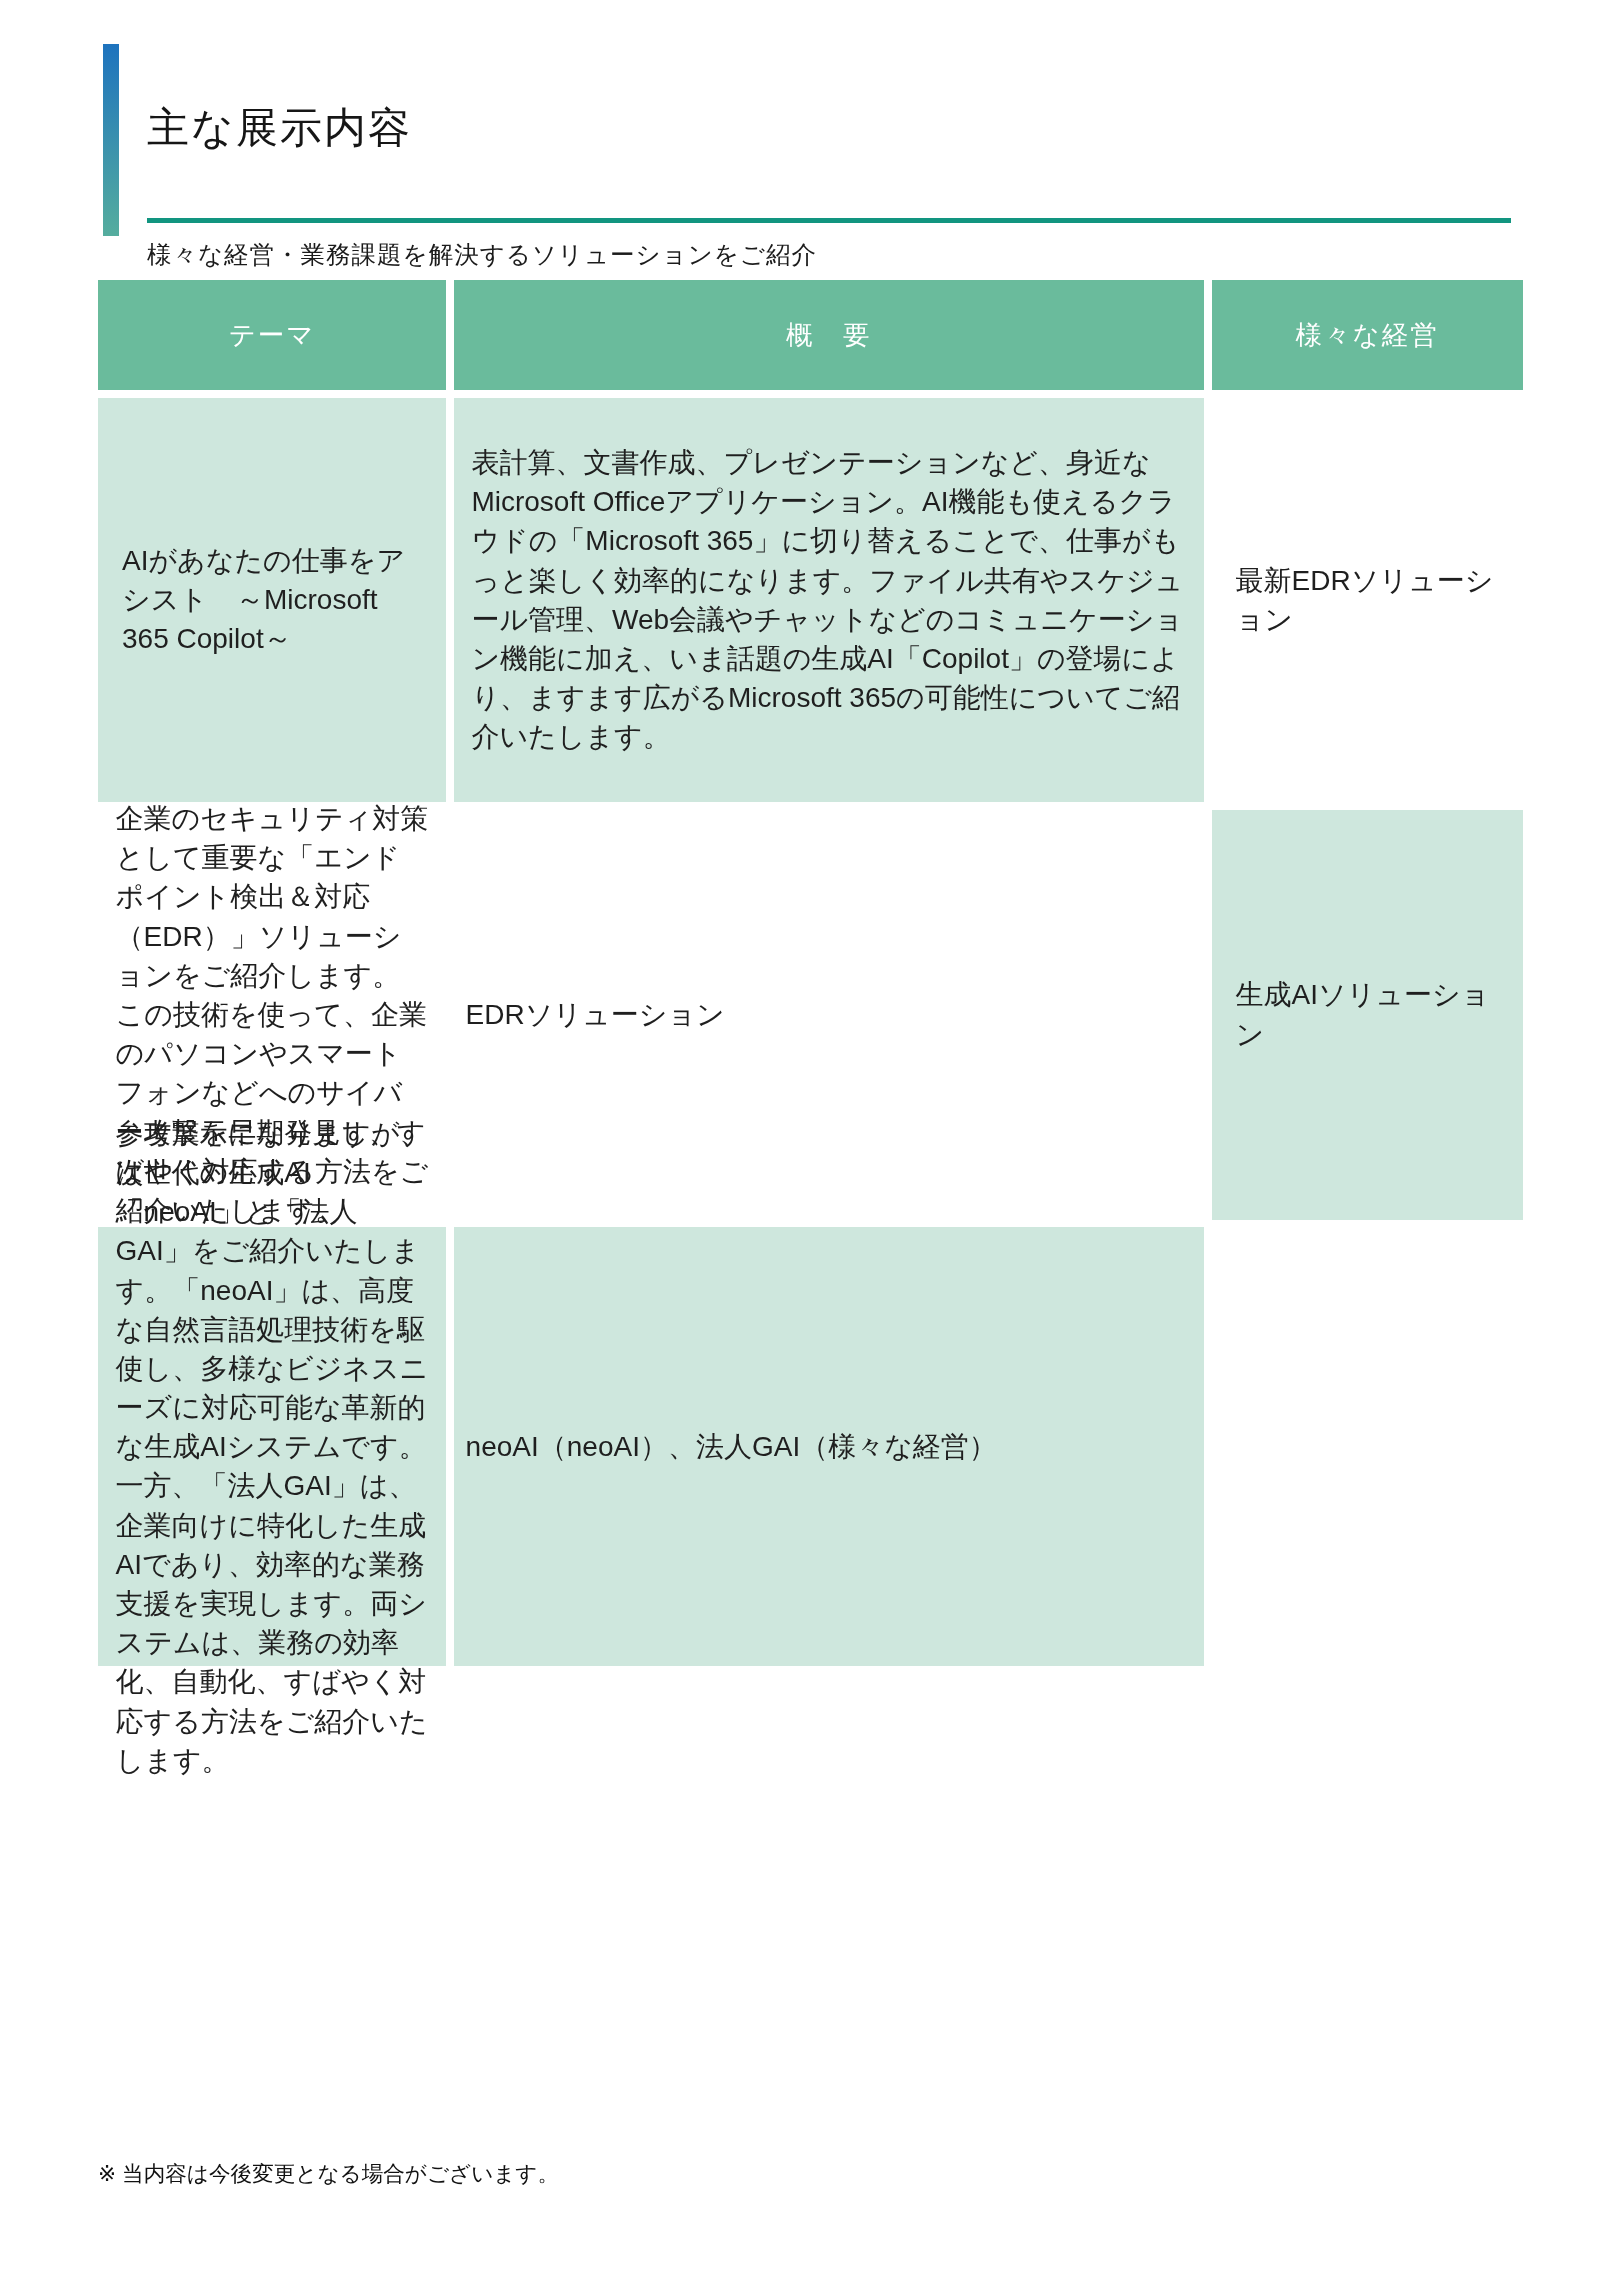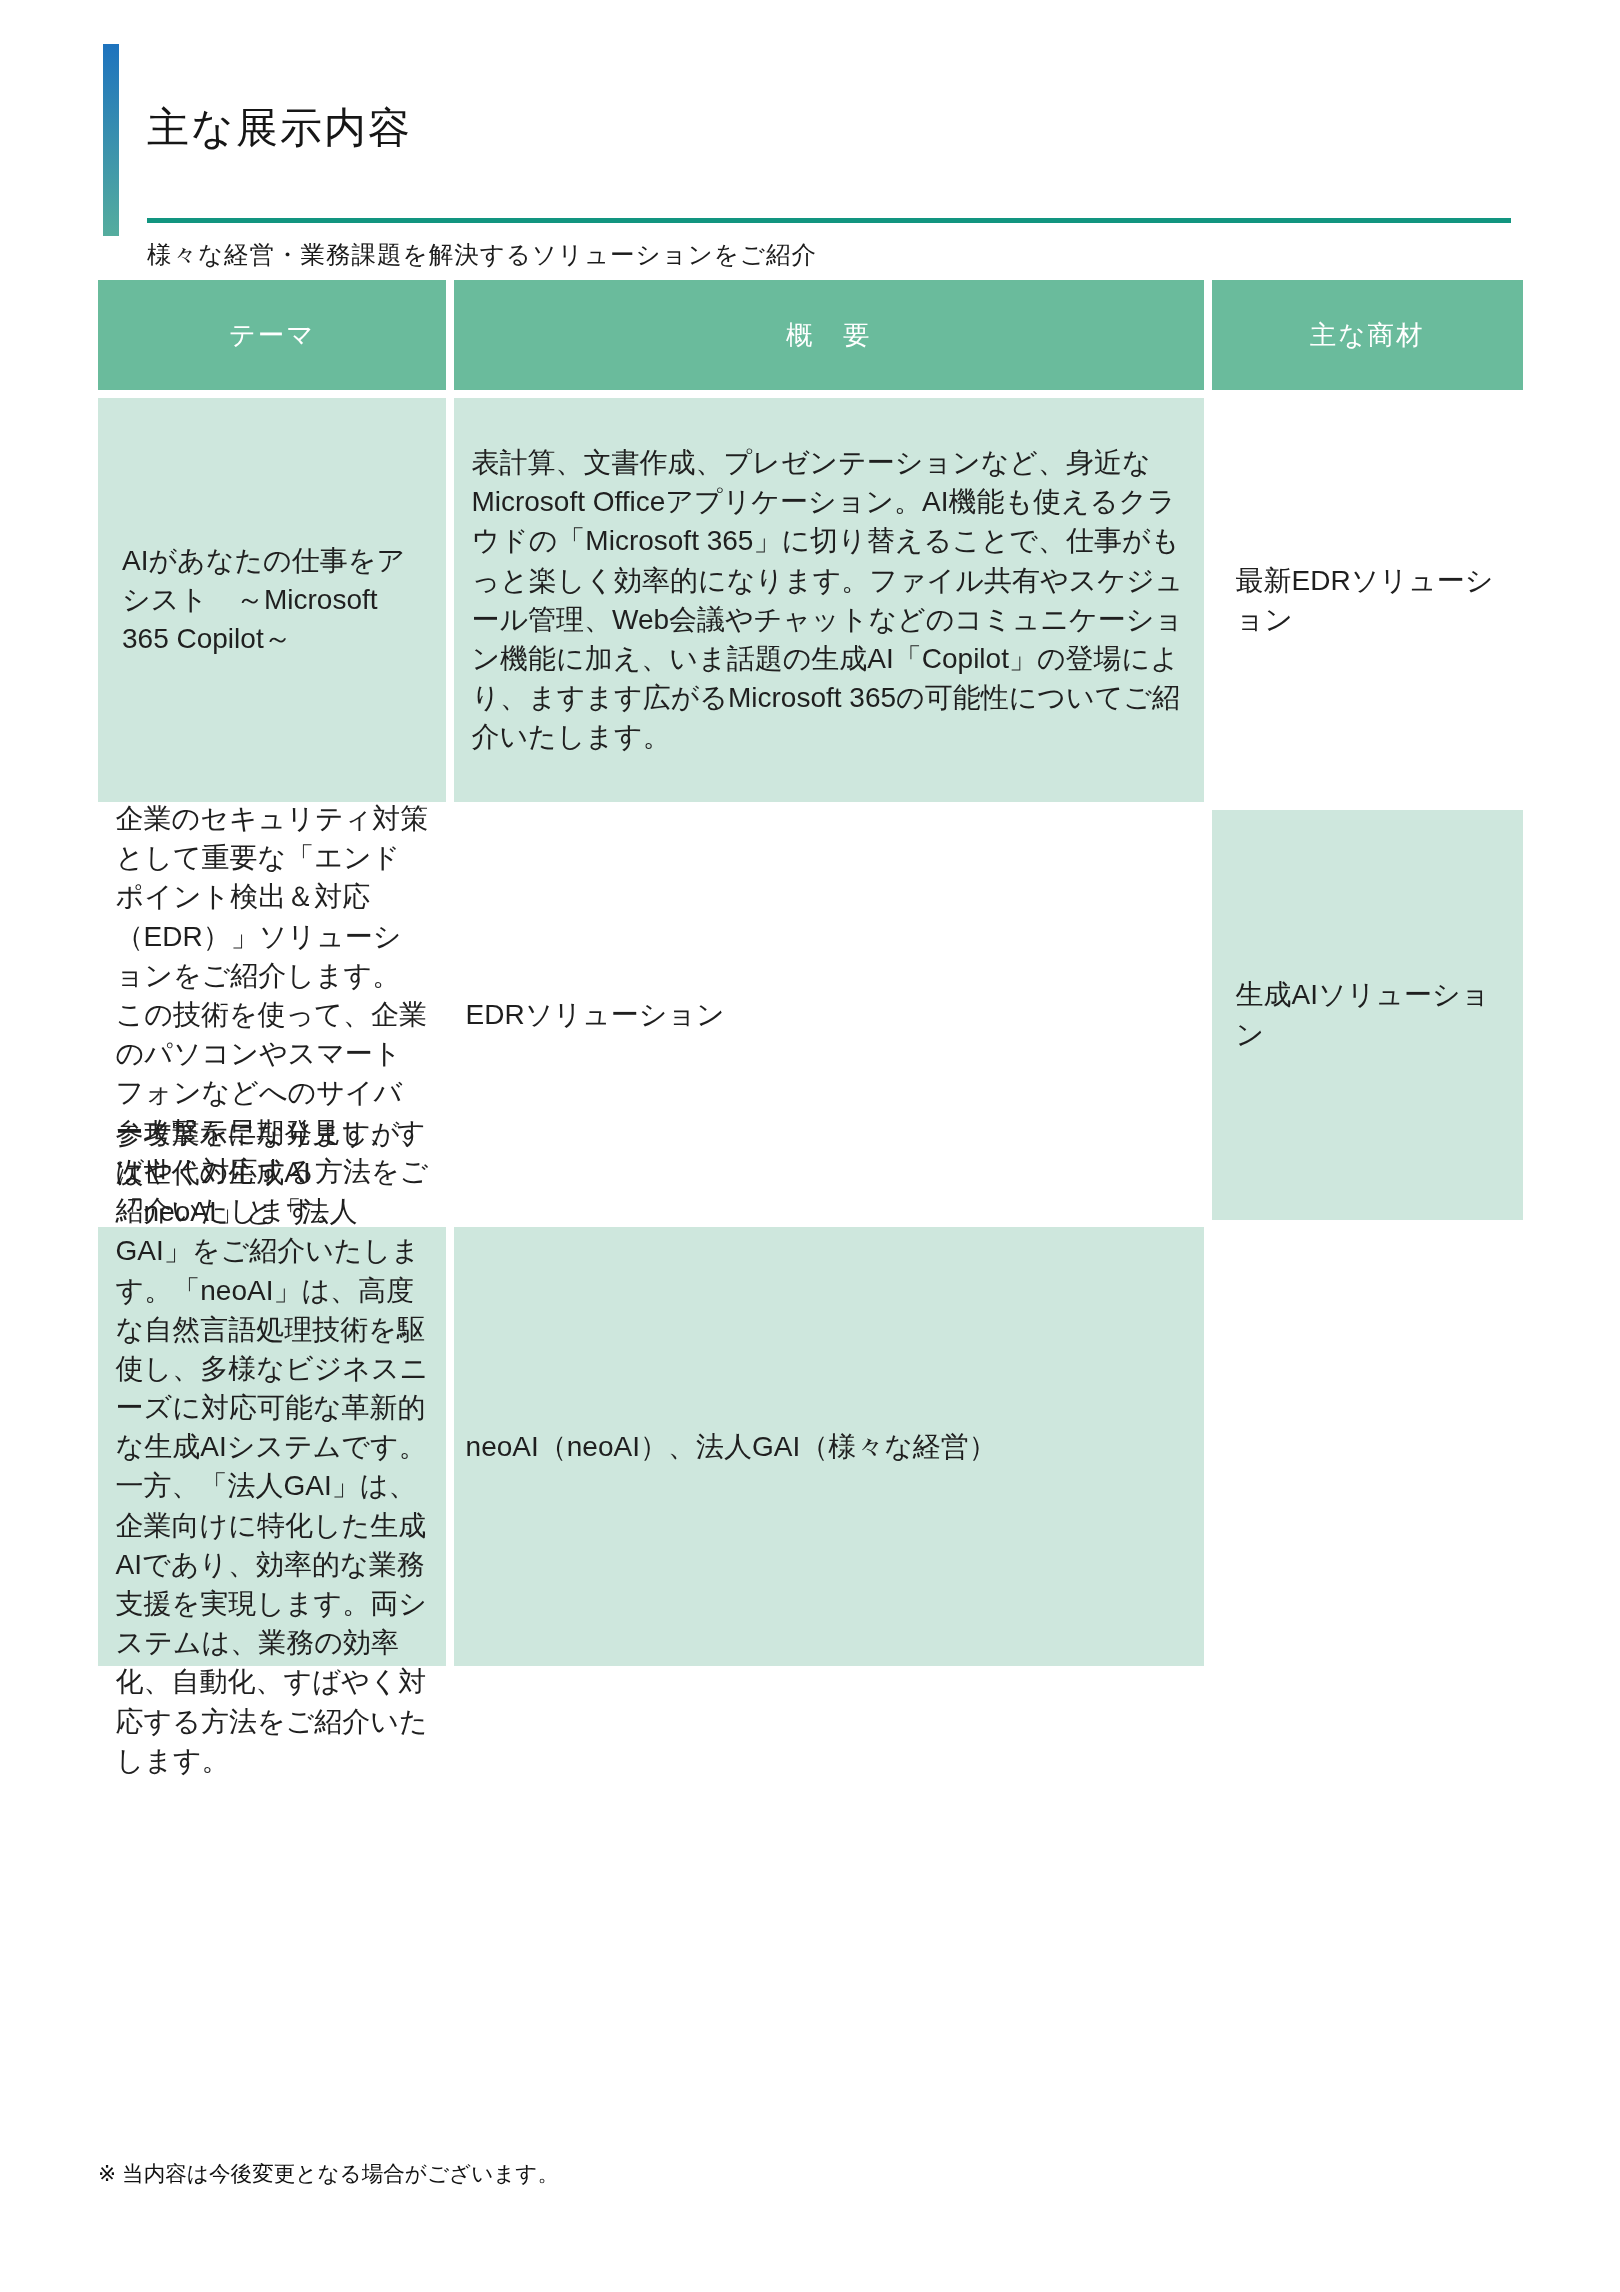--- a/index.html
+++ b/index.html
@@ -96,21 +96,21 @@
   <div class="accent-bar"></div>
 
   <h1 class="page-title">主な展示内容</h1>
   <div class="title-underline"></div>
   <div class="page-subtitle">様々な経営・業務課題を解決するソリューションをご紹介</div>
 
   <div class="exhibit-table">
 
     <div class="th">テーマ</div>
     <div class="th">概　要</div>
-    <div class="th">主な商材</div>
+    <div class="th">様々な経営</div>
 
     <div class="cell row-filled col-theme">
       <span>AIがあなたの仕事をアシスト　～Microsoft 365 Copilot～</span>
     </div>
     <div class="cell row-filled col-summary">
       <span>表計算、文書作成、プレゼンテーションなど、身近なMicrosoft Officeアプリケーション。AI機能も使えるクラウドの「Microsoft 365」に切り替えることで、仕事がもっと楽しく効率的になります。ファイル共有やスケジュール管理、Web会議やチャットなどのコミュニケーション機能に加え、いま話題の生成AI「Copilot」の登場により、ますます広がるMicrosoft 365の可能性についてご紹介いたします。</span>
     </div>
 
     <div class="cell row-plain col-theme">
       <span>最新EDRソリューション</span>

